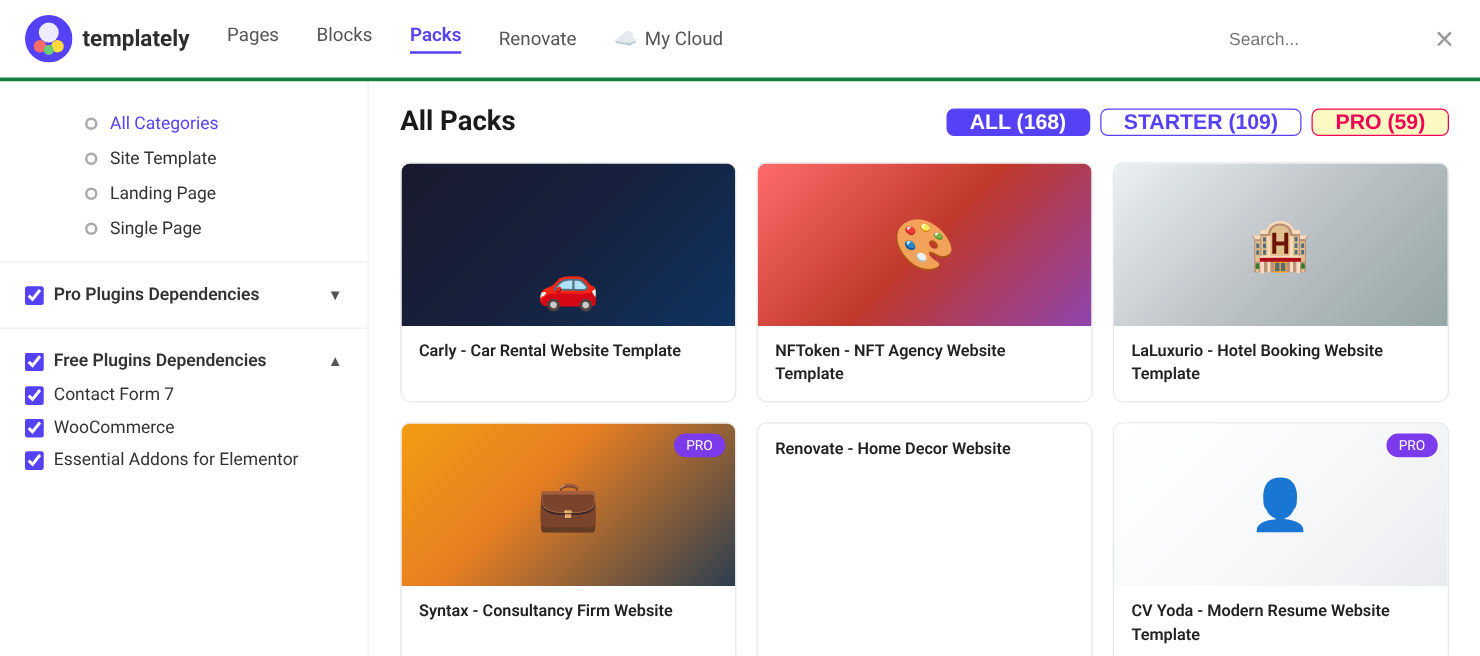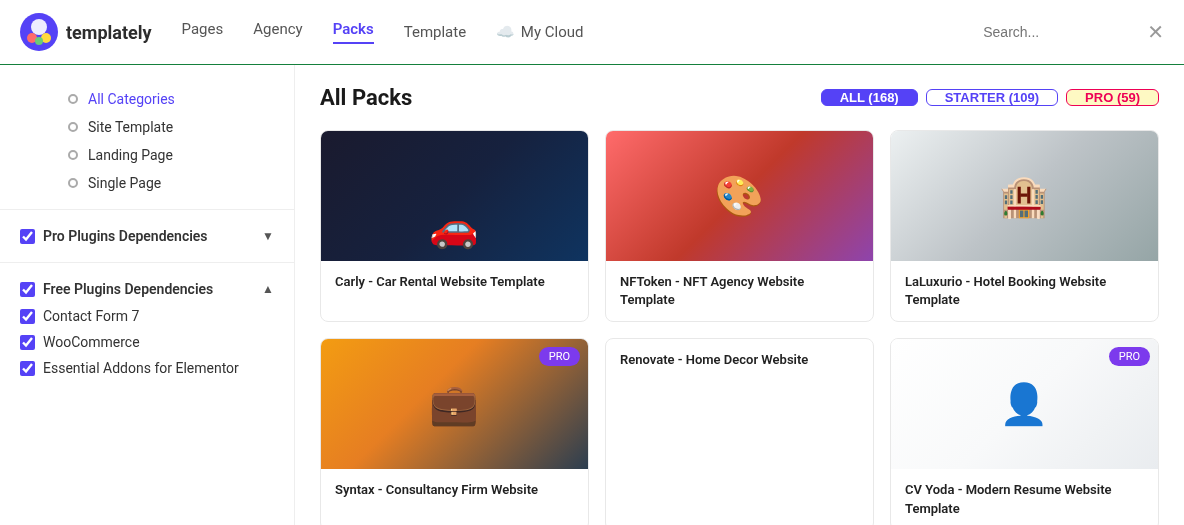--- a/index.html
+++ b/index.html
@@ -4,21 +4,21 @@
   <style>
     * { box-sizing: border-box; margin: 0; padding: 0; }
     body { font-family: -apple-system, BlinkMacSystemFont, 'Segoe UI', Roboto, sans-serif; background: #fff; width: 1184px; height: 525px; overflow: hidden; }
 
     
     .header {
       display: flex;
       align-items: center;
       padding: 0 20px;
       height: 65px;
-      border-bottom: 1px solid #15803d;
+      border-bottom: 3px solid #15803d;
       background: #fff;
       position: relative;
       z-index: 10;
     }
     .logo-area {
       display: flex;
       align-items: center;
       gap: 8px;
       margin-right: 30px;
     }
@@ -186,21 +186,21 @@
       font-weight: 700;
       color: #1a1a1a;
     }
     .filter-buttons {
       display: flex;
       gap: 8px;
     }
     .filter-btn {
       padding: 0 18px;
       border-radius: 6px;
-      font-size: 13px;
+      font-size: 17px;
       font-weight: 600;
       cursor: pointer;
       border: 1px solid transparent;
     }
     .filter-btn.all {
       background: #5542f6;
       color: #fff;
       border-color: #5542f6;
     }
     .filter-btn.starter {
@@ -334,24 +334,24 @@
       <ellipse cx="19" cy="14" rx="8" ry="8" fill="#fff" opacity="0.9"></ellipse>
       <circle cx="12" cy="25" r="5" fill="#ff6b6b"></circle>
       <circle cx="26" cy="25" r="5" fill="#ffd93d"></circle>
       <circle cx="19" cy="28" r="4" fill="#6bcb77"></circle>
     </svg>
     <span class="logo-text">templately</span>
   </div>
 
   <nav class="nav-items">
     <a class="nav-item">Pages</a>
-    <a class="nav-item">Agency</a>
+    <a class="nav-item">Blocks</a>
     <a class="nav-item active">Packs</a>
     <div class="nav-item-templates">
-      <span>Template</span>
+      <span>Renovate</span>
     </div>
     <div class="cloud-icon-wrap">
       <span>☁️</span>
       <span>My Cloud</span>
     </div>
   </nav>
 
   <div class="search-area">
     <input class="search-input" type="text" placeholder="Search..." style="">
     <span class="close-btn">✕</span>

